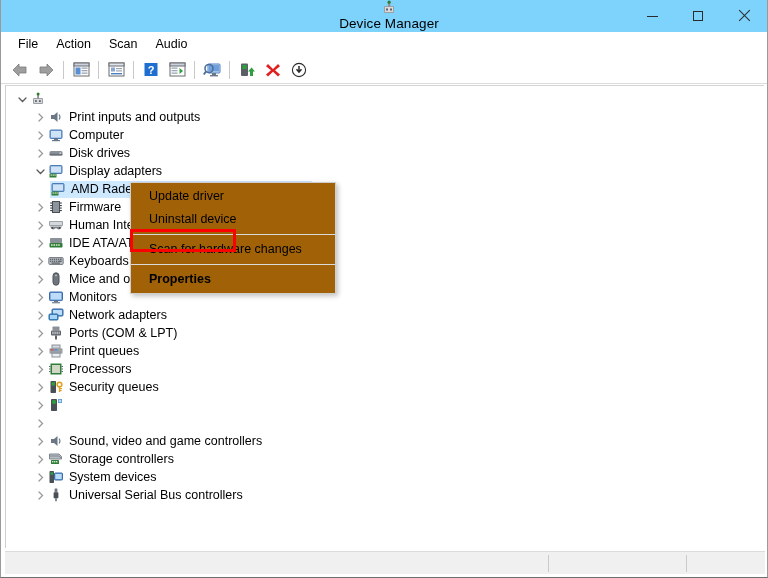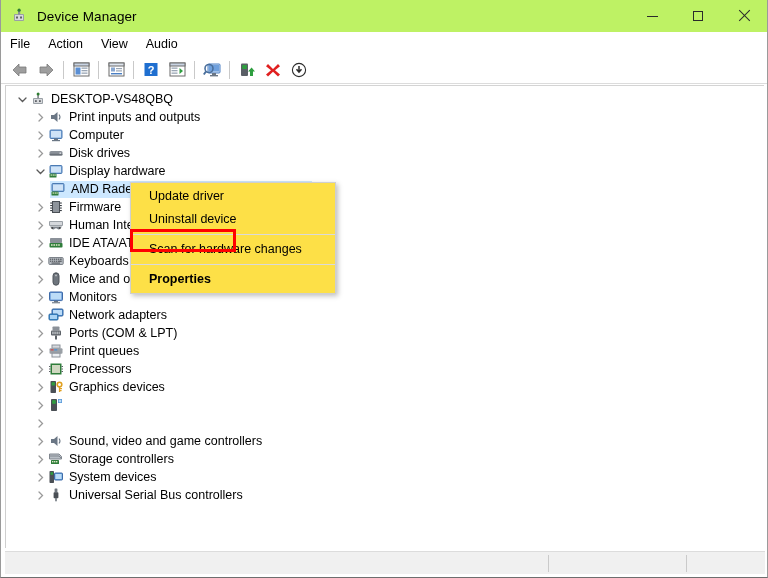--- a/index.html
+++ b/index.html
@@ -25,23 +25,24 @@
     box-sizing: border-box;
     border-left: 1px solid #9a9a9a;
     border-right: 1px solid #9a9a9a;
     border-bottom: 1px solid #6e6e6e;
   }
 
   
   #titlebar {
     position: relative;
     height: 32px;
-    background: #bef264;
+    background: #7dd3fc;
     display: flex;
     align-items: center;
+    flex-direction: column;
   }
   #title-icon {
     margin-left: 10px;
     width: 16px; height: 16px;
     position: relative;
     flex: none;
   }
   #title-text {
     margin-left: 10px;
     font-size: 13.5px;
@@ -80,20 +81,21 @@
     background: #2b2b2b;
   }
   .glyph-close::before { transform: rotate(45deg); }
   .glyph-close::after  { transform: rotate(-45deg); }
 
   
   #menubar {
     height: 24px;
     display: flex;
     align-items: center;
+    padding-left: 8px;
     background: #ffffff;
     font-size: 12.5px;
     color: #000000;
   }
   .menubar-item {
     padding: 3px 9px;
     cursor: default;
   }
 
   
@@ -173,21 +175,21 @@
   .depth0 { padding-left: 8px; }
   .depth1 { padding-left: 26px; }
   .depth2 { padding-left: 44px; }
 
   
   #ctxmenu {
     position: absolute;
     left: 128px;
     top: 181px;
     width: 206px;
-    background: #fde047;
+    background: #a16207;
     border: 1px solid #cfcfcf;
     box-shadow: 2px 2px 5px rgba(0,0,0,.25);
     font-size: 12.5px;
     color: #000000;
     z-index: 40;
     padding: 2px 0;
     box-sizing: border-box;
   }
   .ctxitem {
     height: 23px;
@@ -262,21 +264,21 @@
       </div>
       <div class="winbtn close">
         <span class="glyph-close"></span>
       </div>
     </div>
   </div>
 
   <div id="menubar">
     <div class="menubar-item">File</div>
     <div class="menubar-item">Action</div>
-    <div class="menubar-item">View</div>
+    <div class="menubar-item">Scan</div>
     <div class="menubar-item">Audio</div>
   </div>
 
   <div id="toolbar">
 
     <div class="tbtn">
       <svg width="18" height="14" viewBox="0 0 18 14">
         <path d="M8 1 L2 7 L8 13 L8 10 L15 10 L15 4 L8 4 Z" fill="#9e9e9e" stroke="#7a7a7a" stroke-width="0.8"></path>
       </svg>
     </div>
@@ -382,21 +384,20 @@
           <span class="nicon">
             <svg width="16" height="16" viewBox="0 0 16 16">
               <rect x="3" y="7" width="10" height="6" rx="1" fill="#9aa0a6"></rect>
               <rect x="4" y="8" width="8" height="4" fill="#d8dadd"></rect>
               <rect x="5" y="9.2" width="1.8" height="1.8" fill="#5f6368"></rect>
               <rect x="9" y="9.2" width="1.8" height="1.8" fill="#5f6368"></rect>
               <rect x="7.2" y="3" width="1.8" height="4.2" fill="#8a8f94"></rect>
               <circle cx="8.1" cy="3" r="1.5" fill="#2e7d32"></circle>
             </svg>
           </span>
-          <span class="nlabel">DESKTOP-VS48QBQ</span>
         </span>
       </div>
 
       <div class="node depth1">
         <span class="chev">
           <svg width="9" height="9" viewBox="0 0 9 9">
               <path d="M3 1 L6.5 4.5 L3 8" stroke="#9a9a9a" stroke-width="1.3" fill="none" stroke-linecap="round"></path>
             </svg>
         </span>
         <span class="node-label-wrap">
@@ -457,21 +458,21 @@
           <span class="nicon">
             <svg width="16" height="16" viewBox="0 0 16 16">
               <rect x="2" y="2.5" width="12" height="8" rx="1" fill="#7ba7d9" stroke="#4c7bb3"></rect>
               <rect x="3" y="3.5" width="10" height="6" fill="#cfe3f7"></rect>
               <rect x="1.5" y="10.5" width="7" height="4" rx="0.6" fill="#2f7d3a"></rect>
               <rect x="2.6" y="11.4" width="1.3" height="1.3" fill="#d9e6c7"></rect>
               <rect x="4.6" y="11.4" width="1.3" height="1.3" fill="#d9e6c7"></rect>
               <rect x="6.4" y="11.4" width="1.3" height="1.3" fill="#d9e6c7"></rect>
             </svg>
           </span>
-          <span class="nlabel">Display hardware</span>
+          <span class="nlabel">Display adapters</span>
         </span>
       </div>
 
       <div class="node depth2 selected">
         <span class="node-label-wrap" style="background:#cde8ff; width:256px;">
           <span class="nicon">
             <svg width="16" height="16" viewBox="0 0 16 16">
               <rect x="2" y="2.5" width="12" height="8" rx="1" fill="#7ba7d9" stroke="#4c7bb3"></rect>
               <rect x="3" y="3.5" width="10" height="6" fill="#cfe3f7"></rect>
               <rect x="1.5" y="10.5" width="7" height="4" rx="0.6" fill="#2f7d3a"></rect>
@@ -709,21 +710,21 @@
           <span class="nicon">
             <svg width="16" height="16" viewBox="0 0 16 16">
               <rect x="2.5" y="2" width="5.5" height="12" rx="0.8" fill="#4a4f55"></rect>
               <rect x="3.6" y="3.2" width="3.3" height="3.3" fill="#2e9e3f"></rect>
               <circle cx="11.5" cy="5.5" r="2.3" fill="none" stroke="#e0a020" stroke-width="1.6"></circle>
               <rect x="10.9" y="7" width="1.3" height="6" fill="#e0a020"></rect>
               <rect x="12" y="9" width="2" height="1.2" fill="#e0a020"></rect>
               <rect x="12" y="11" width="1.6" height="1.2" fill="#e0a020"></rect>
             </svg>
           </span>
-          <span class="nlabel">Graphics devices</span>
+          <span class="nlabel">Security queues</span>
         </span>
       </div>
 
       <div class="node depth1">
         <span class="chev">
           <svg width="9" height="9" viewBox="0 0 9 9">
               <path d="M3 1 L6.5 4.5 L3 8" stroke="#9a9a9a" stroke-width="1.3" fill="none" stroke-linecap="round"></path>
             </svg>
         </span>
         <span class="node-label-wrap">

